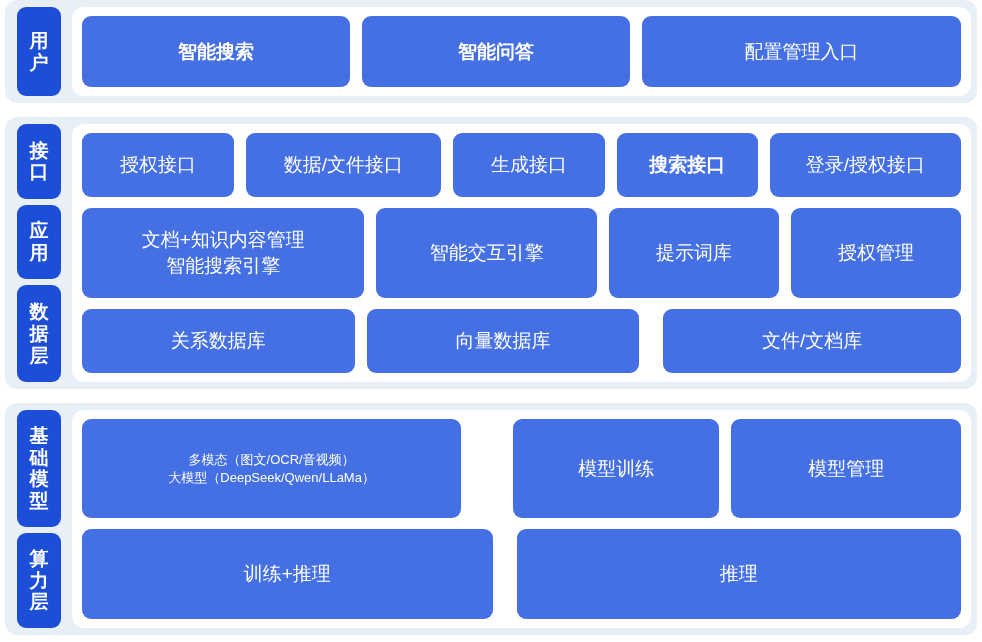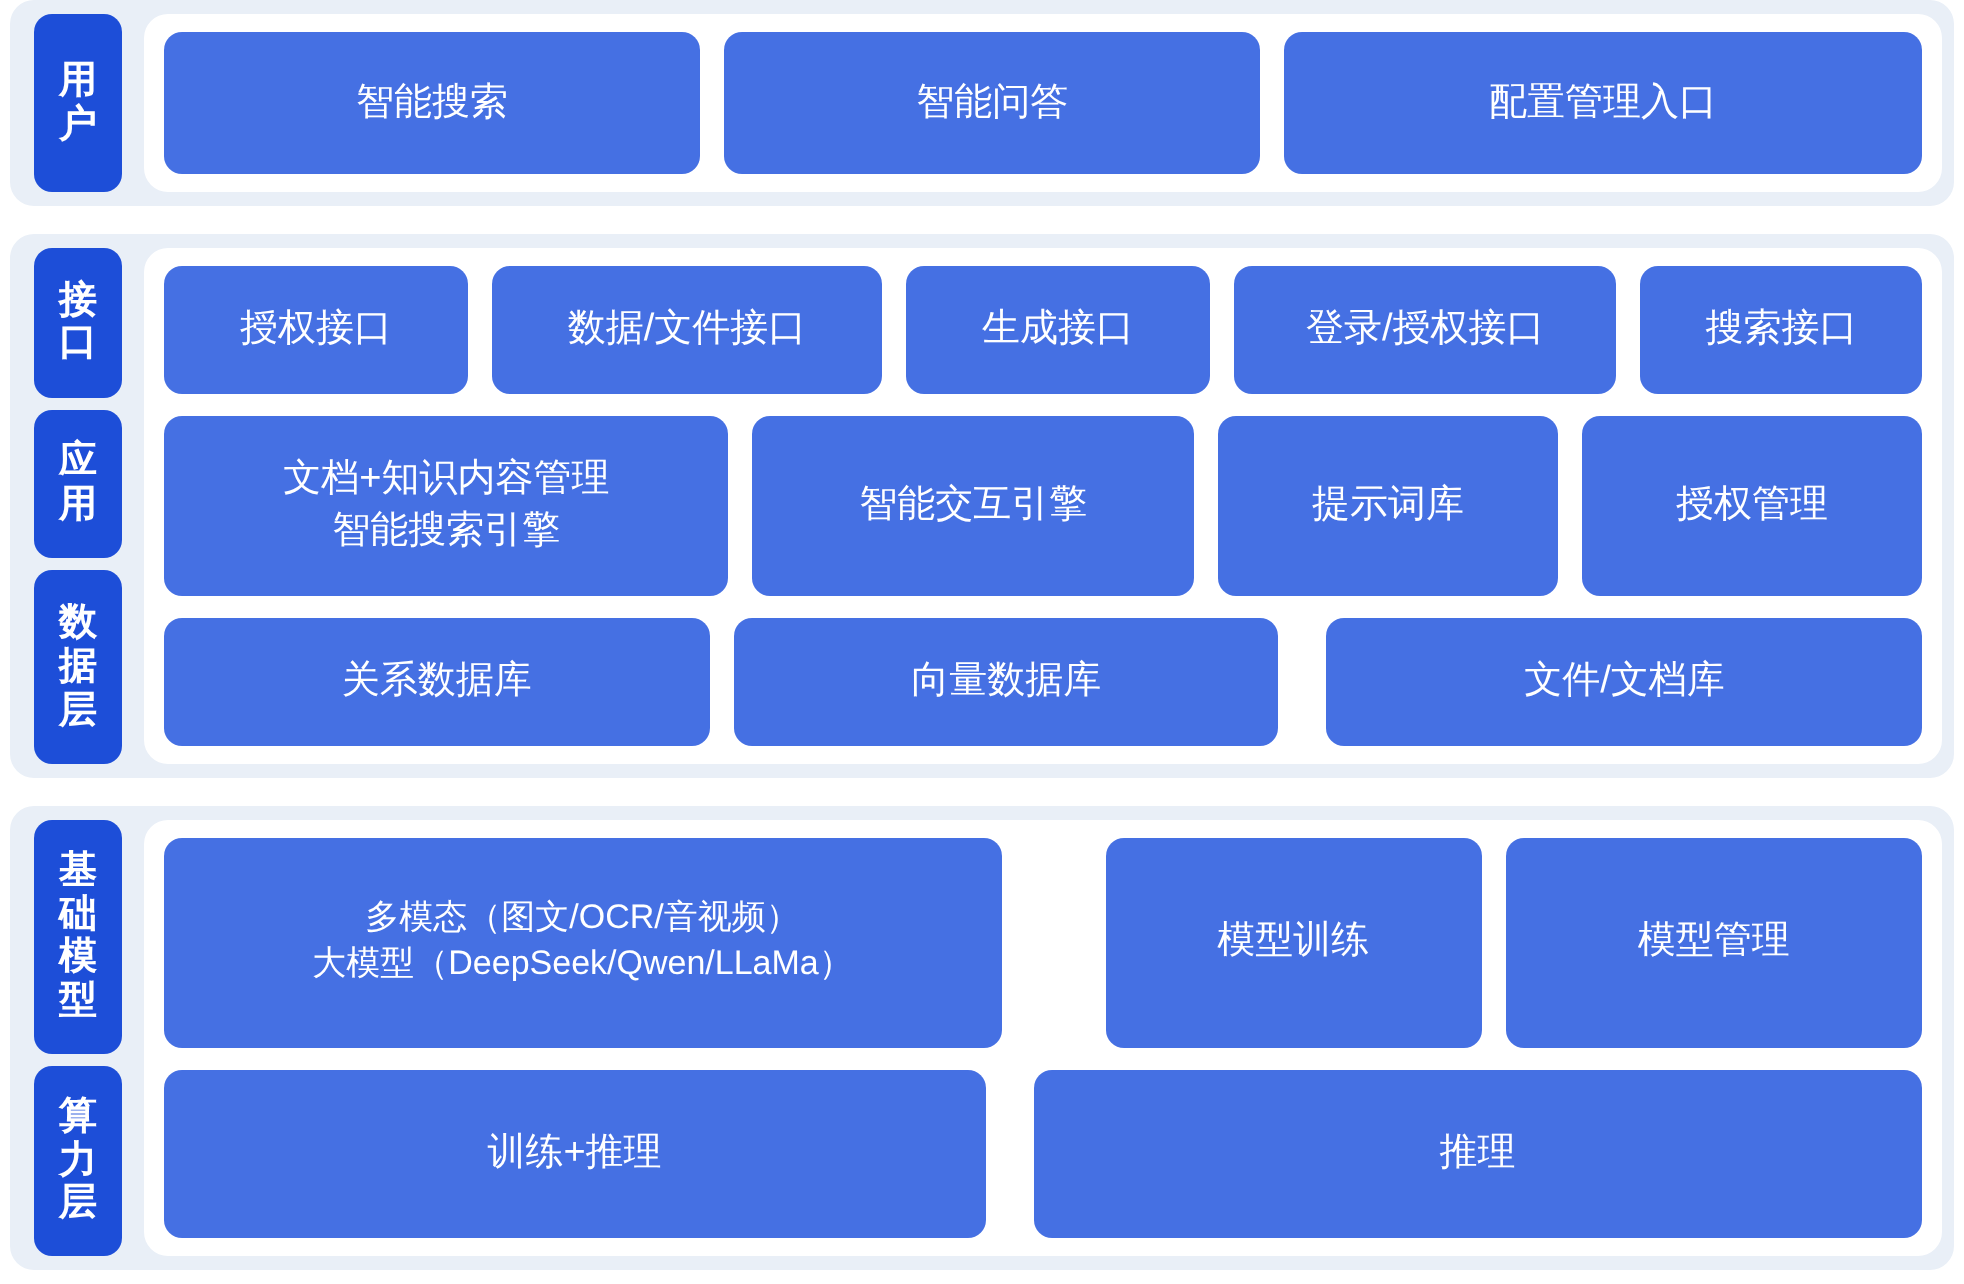--- a/index.html
+++ b/index.html
@@ -99,24 +99,24 @@
     justify-content: center;
     text-align: center;
     font-size: 19px;
     line-height: 1.35;
     padding: 4px 6px;
     box-sizing: border-box;
     flex: 1 1 auto;
     white-space: pre-line;
     user-select: none;
   }
-  .box.small-text { font-size: 17px; }
+  .box.small-text { font-size: 13px; }
   .w-125 { flex-grow: 125; margin-left: 40px; }
   .w-130 { flex-grow: 130; }
-  .w-140 { flex-grow: 140; }
+  .w-140 { flex-grow: 140; font-weight: bold; }
   .w-150 { flex-grow: 150; }
   .w-160 { flex-grow: 160; }
   .w-170 { flex-grow: 170; }
   .w-190 { flex-grow: 190; margin-left: 12px; }
 </style>
 </head>
 <body>
 
 <div id="diagram">
 
@@ -150,22 +150,22 @@
         <span class="ch">数</span>
         <span class="ch">据</span>
         <span class="ch">层</span>
       </div>
     </div>
     <div class="card">
       <div class="row">
         <div class="box w-170">授权接口</div>
         <div class="box w-170">数据/文件接口</div>
         <div class="box w-170">生成接口</div>
+        <div class="box w-140">搜索接口</div>
         <div class="box w-160">登录/授权接口</div>
-        <div class="box w-140">搜索接口</div>
       </div>
       <div class="row">
         <div class="box w-170">文档+知识内容管理
 智能搜索引擎</div>
         <div class="box w-150">智能交互引擎</div>
         <div class="box w-130">提示词库</div>
         <div class="box w-130">授权管理</div>
       </div>
       <div class="row">
         <div class="box w-170">关系数据库</div>

